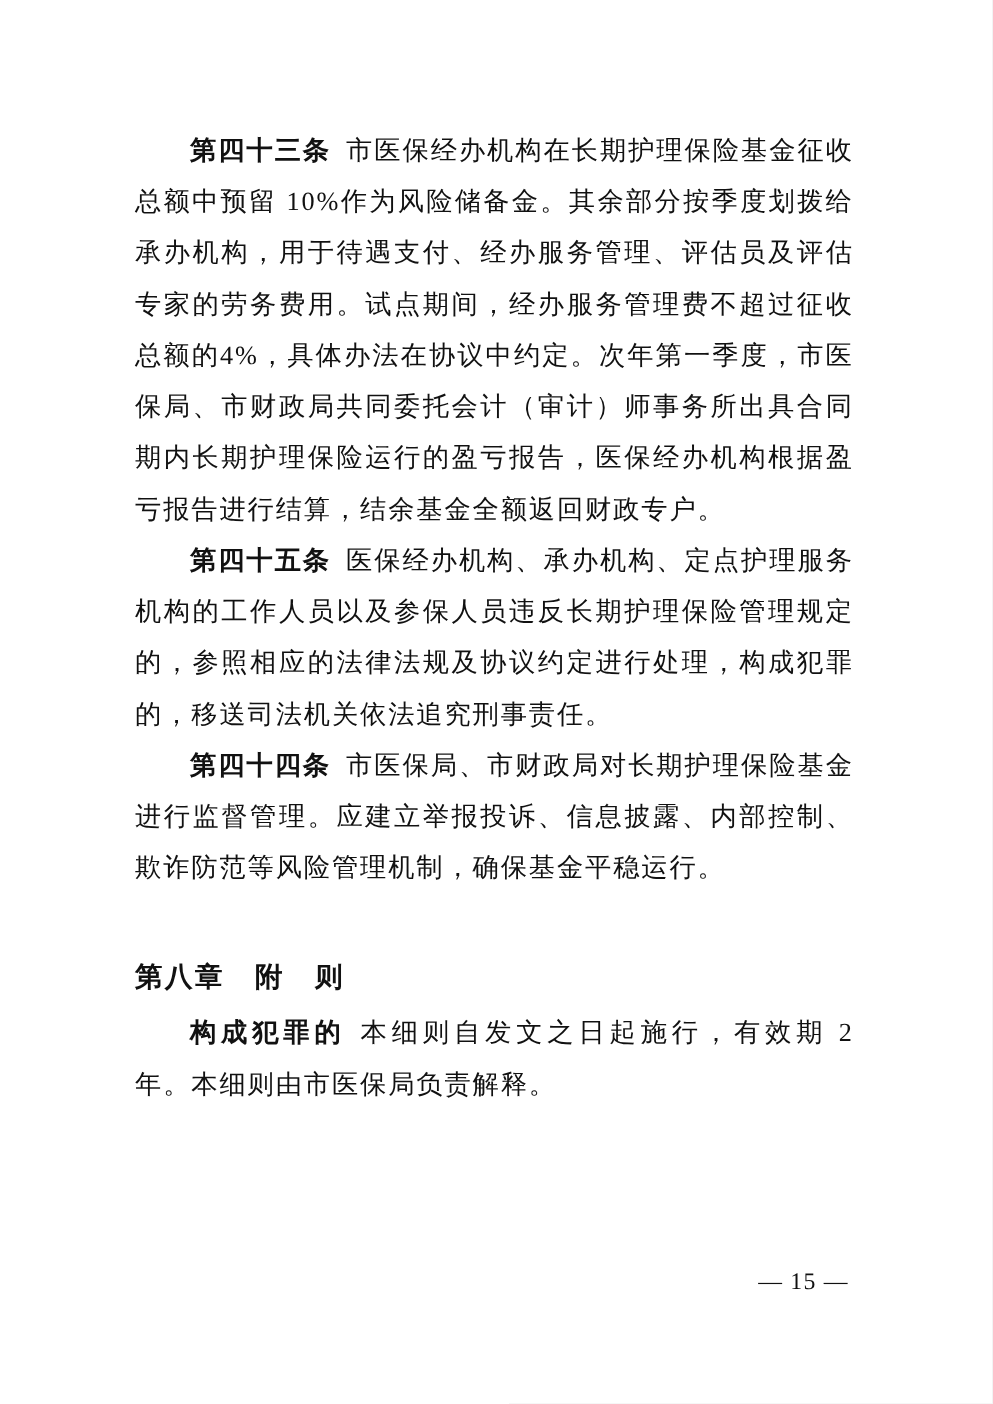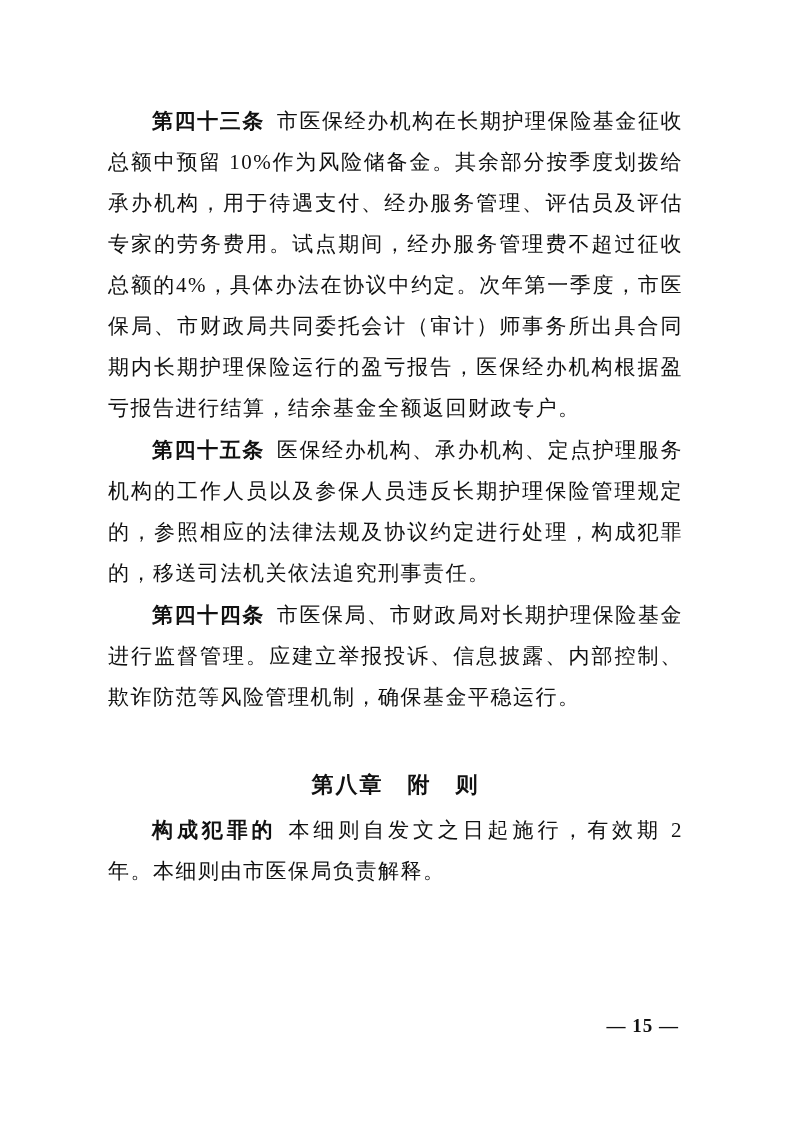--- a/index.html
+++ b/index.html
@@ -28,40 +28,38 @@
     font-size: 21px;
     line-height: 41px;
     letter-spacing: 1.5px;
     text-align: justify;
     text-justify: inter-ideograph;
     text-indent: 44px;
     word-break: break-all;
   }
   .article-num {
     font-weight: 700;
-    font-family: Liberation Sans, sans-serif;
+    font-family: Liberation Serif, serif;
     margin-right: 12px;
   }
   .chapter {
     margin: 46px 0 4px 0;
     font-size: 22px;
     line-height: 41px;
     font-weight: 700;
     font-family: "Liberation Sans", sans-serif;
-    text-align: center;
     letter-spacing: 2px;
   }
   .page-number {
     position: absolute;
     top: 1015px;
     right: 115px;
     font-size: 19px;
     letter-spacing: 1px;
     color: #111111;
-    font-weight: bold;
   }
 </style>
 </head>
 <body>
 
 <div class="page">
   <div class="content">
 
     <p class="article"><b class="article-num">第四十三条</b><span>市医保经办机构在长期护理保险基金征收总额中预留 10%作为风险储备金。其余部分按季度划拨给承办机构，用于待遇支付、经办服务管理、评估员及评估专家的劳务费用。试点期间，经办服务管理费不超过征收总额的4%，具体办法在协议中约定。次年第一季度，市医保局、市财政局共同委托会计（审计）师事务所出具合同期内长期护理保险运行的盈亏报告，医保经办机构根据盈亏报告进行结算，结余基金全额返回财政专户。</span></p>
 

